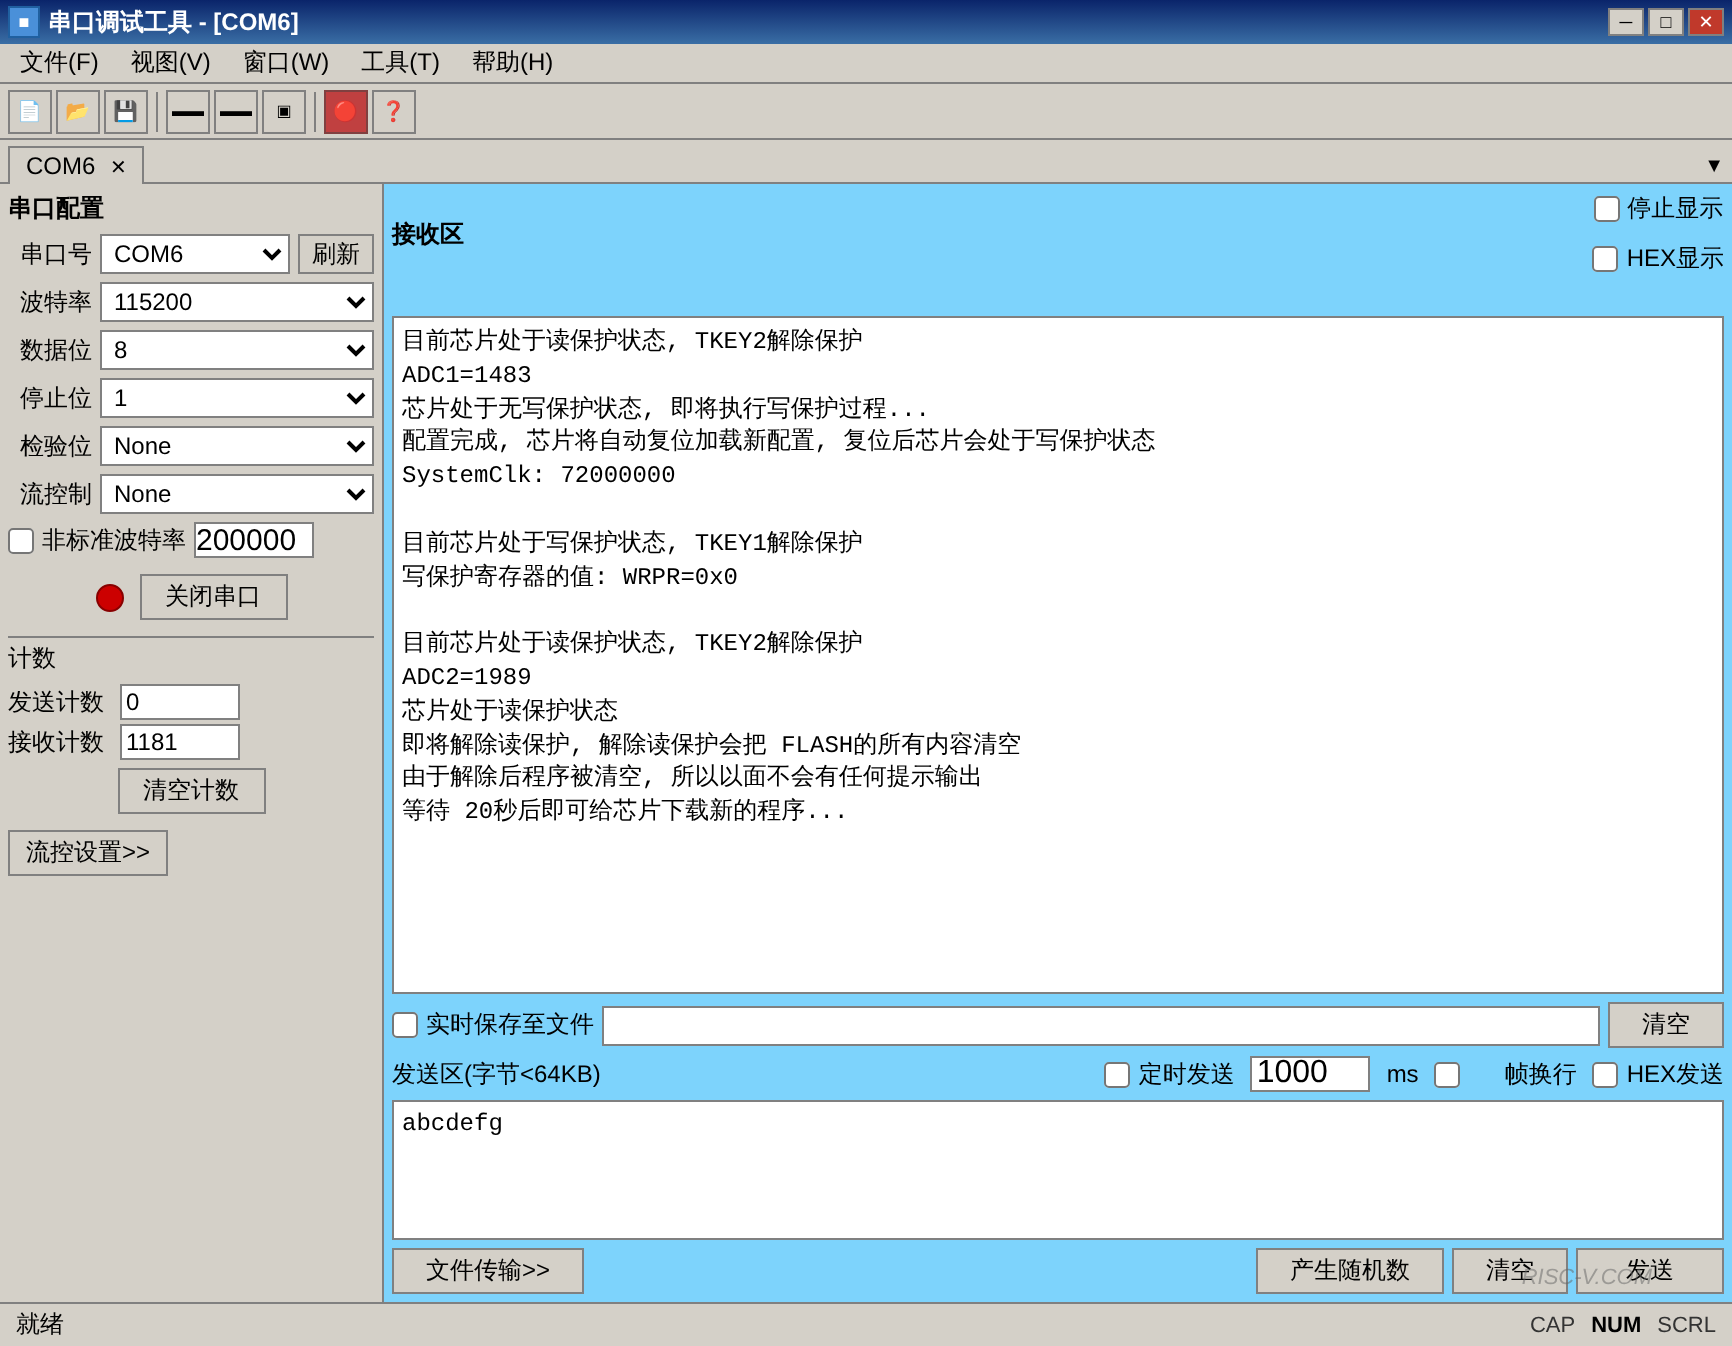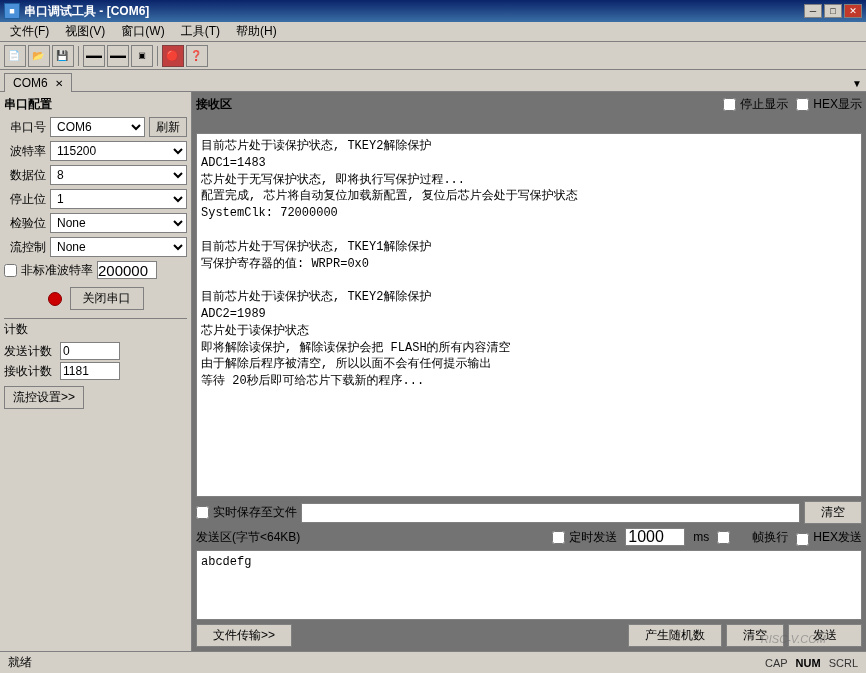--- a/index.html
+++ b/index.html
@@ -140,21 +140,21 @@
       right: 4px;
       bottom: 2px;
       font-size: 10px;
       cursor: pointer;
     }
 
     
     .main-content {
       display: flex;
       height: calc(673px - 22px - 20px - 28px - 22px - 22px);
-      background: #737373;
+      background: #7dd3fc;
     }
 
     
     .status-bar {
       height: 22px;
       background: #d4d0c8;
       border-top: 1px solid #808080;
       display: flex;
       align-items: center;
       padding: 0 4px;
@@ -300,20 +300,21 @@
       display: flex;
       align-items: center;
       justify-content: space-between;
       margin-bottom: 20px;
     }
     .recv-title { font-size: 12px; font-weight: bold; }
     .recv-options {
       display: flex;
       align-items: center;
       gap: 8px;
+      flex-direction: column;
     }
     .recv-checkbox-group {
       display: flex;
       align-items: center;
       gap: 4px;
     }
     .recv-textarea {
       flex: 1;
       background: white;
       border: 1px solid #808080;
@@ -524,20 +525,23 @@
     <div class="count-row">
       <span class="count-label">发送计数</span>
       <input type="text" class="count-value" value="0" style="">
     </div>
 
     <div class="count-row">
       <span class="count-label">接收计数</span>
       <input type="text" class="count-value" value="1181" style="">
     </div>
 
+    <div style="text-align:center;margin:4px 0;">
+      <button class="clear-btn">清空计数</button>
+    </div>
 
     <div>
       <button class="flow-btn">流控设置&gt;&gt;</button>
     </div>
   </div>
 
   <div class="right-panel">
 
     <div class="recv-section">
       <div class="recv-header">
@@ -584,21 +588,21 @@
           <div style="display:flex;align-items:center;gap:4px;">
             <input type="checkbox" style="">
             <span>定时发送</span>
           </div>
           <input type="text" class="send-input" value="1000" style="">
           <span>ms</span>
           <div style="display:flex;align-items:center;gap:22px;">
             <input type="checkbox" style="">
             <span>帧换行</span>
           </div>
-          <div style="display:flex;align-items:flex-end;gap:4px;">
+          <div style="display:flex;align-items:center;gap:4px;">
             <input type="checkbox" style="">
             <span>HEX发送</span>
           </div>
         </div>
       </div>
       <textarea class="send-textarea" style="">abcdefg</textarea>
       <div class="send-footer">
         <button class="send-footer-btn">文件传输&gt;&gt;</button>
         <div class="send-right">
           <button class="send-footer-btn">产生随机数</button>

